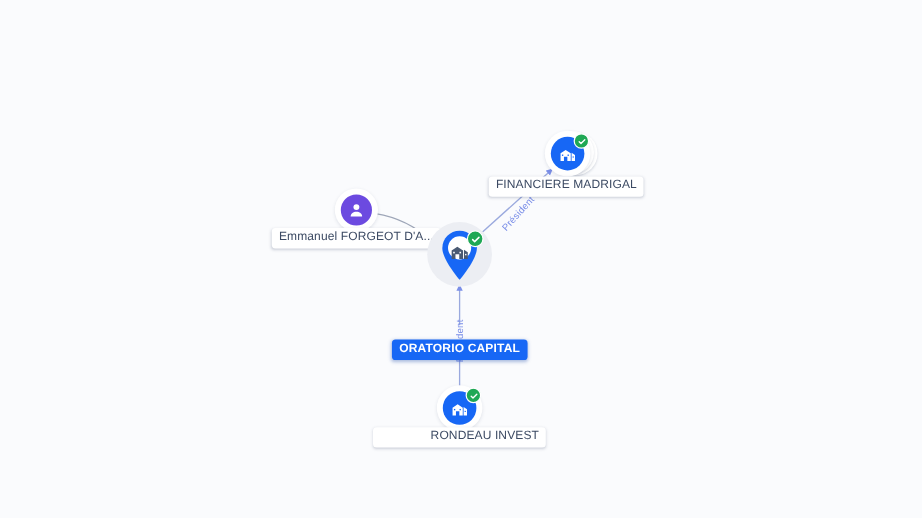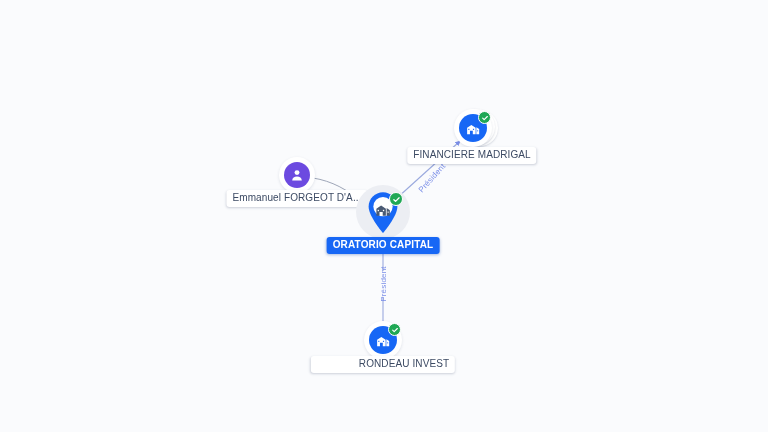--- a/index.html
+++ b/index.html
@@ -71,20 +71,21 @@
     transform: translateX(-50%);
     text-align: right;
     line-height: 1;
   }
   .node-label.selected {
     background: #1767f5;
     color: #ffffff;
     font-weight: bold;
     letter-spacing: 0.15px;
     box-shadow: 0 1px 3px rgba(20,70,170,0.35);
+    margin-top: 46px;
   }
 
   
   .pin-wrap {
     position: absolute;
     transform: translate(-50%, -50%);
   }
   .pin-glow {
     position: absolute;
     left: 50%;

